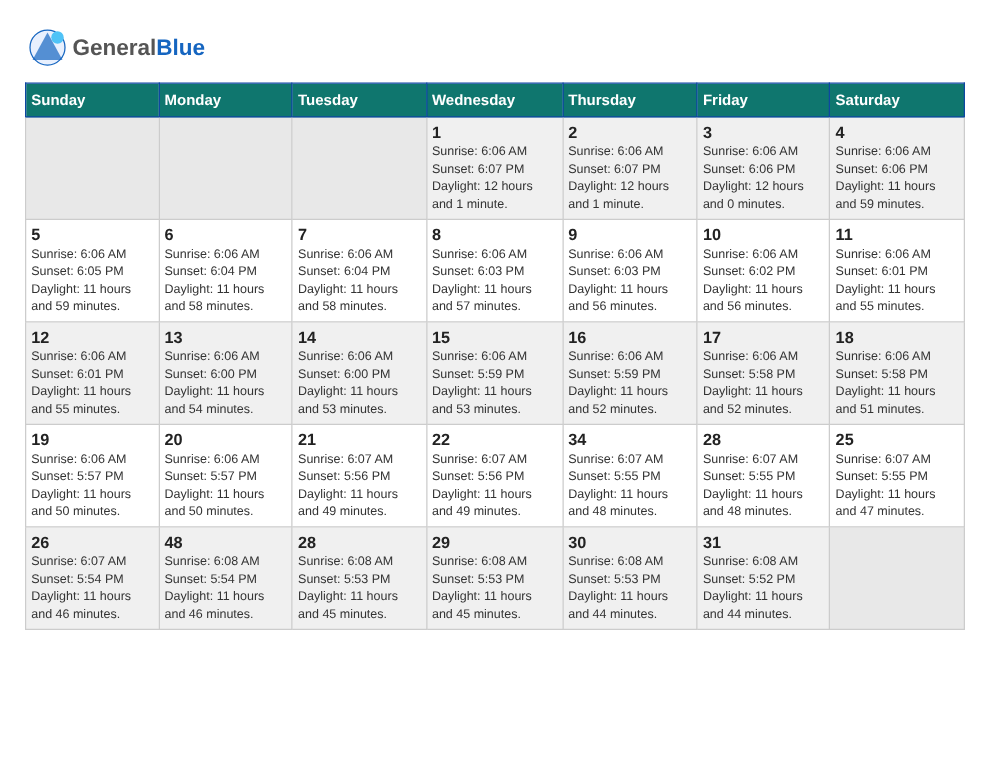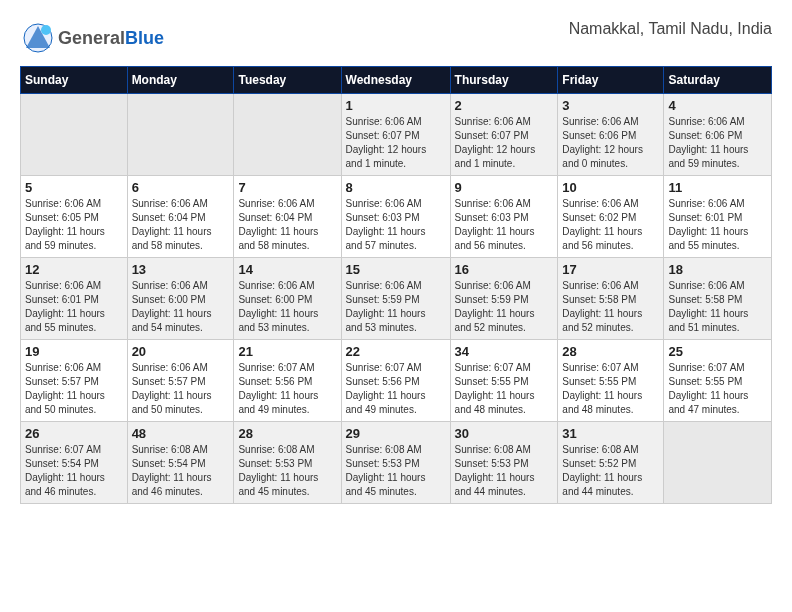--- a/index.html
+++ b/index.html
@@ -8,20 +8,21 @@
       background: #fff;
       width: 792px;
       min-height: 612px;
       padding: 20px;
     }
     .header {
       display: flex;
       align-items: flex-start;
       justify-content: space-between;
       margin-bottom: 10px;
+      flex-direction: column;
     }
     .logo {
       display: flex;
       flex-direction: column;
       align-items: flex-start;
     }
     .logo-general { color: #555; }
     .logo-blue { color: #1565c0; }
     .title-block {
       text-align: right;
@@ -35,21 +36,21 @@
     .location {
       font-size: 16px;
       color: #444;
     }
     .calendar {
       width: 100%;
       border-collapse: collapse;
       font-size: 11px;
     }
     .calendar th {
-      background: #0f172a;
+      background: #0f766e;
       color: #fff;
       padding: 6px 4px;
       text-align: left;
       font-size: 12px;
       border: 1px solid #0d47a1;
     }
     .calendar td {
       border: 1px solid #ccc;
       vertical-align: top;
       padding: 4px;
@@ -88,21 +89,20 @@
         <circle cx="18" cy="18" r="14" fill="#e8f0fe" stroke="#1565c0" stroke-width="1"></circle>
         <polygon points="18,6 30,28 6,28" fill="#1565c0" opacity="0.7"></polygon>
         <circle cx="26" cy="10" r="5" fill="#4fc3f7"></circle>
       </svg>
       <div>
         <span class="logo-general" style="font-size:18px;font-weight:bold;color:#555;">General</span><span class="logo-blue" style="font-size:18px;font-weight:bold;color:#1565c0;">Blue</span>
       </div>
     </div>
   </div>
   <div class="title-block">
-    <div class="location">Namakkal, Tamil Nadu, India</div>
   </div>
 </div>
 
 <table class="calendar">
   <thead>
     <tr>
     <th>Sunday</th>
         <th>Monday</th>
         <th>Tuesday</th>
         <th>Wednesday</th>

